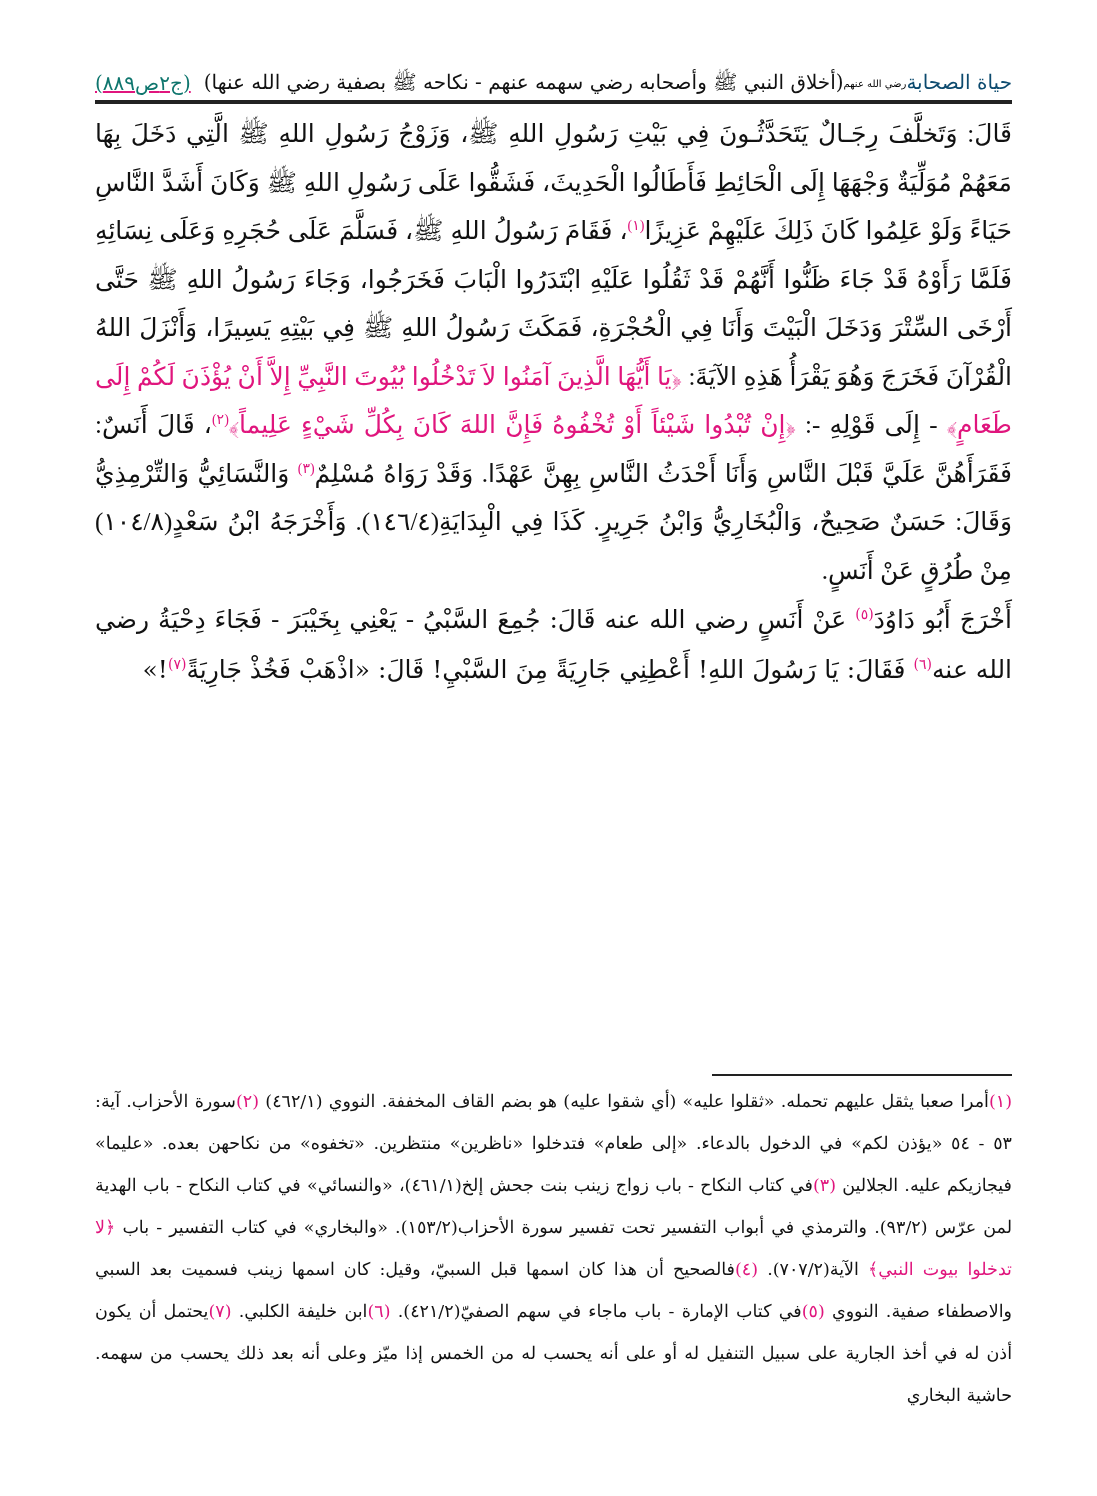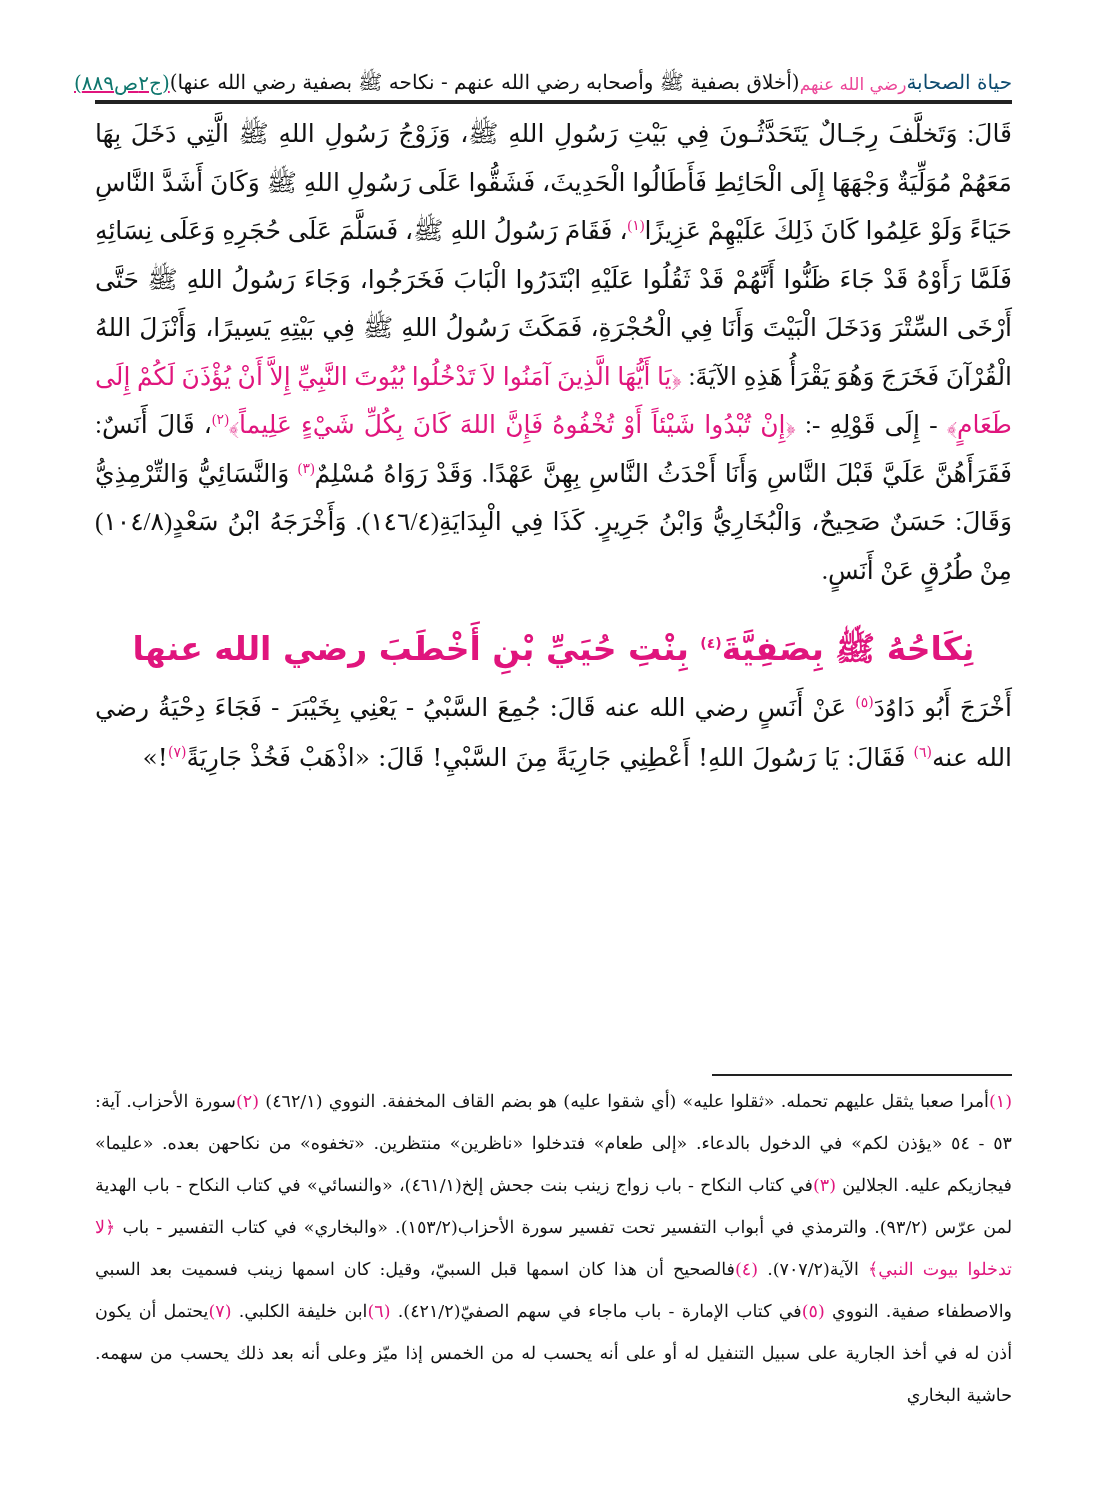--- a/index.html
+++ b/index.html
@@ -18,21 +18,21 @@
   .pink { color: #e0157d; }
   .header-book { color: #0c4a6e; }
   .header-ref { color: #0f766e; text-decoration: underline; text-decoration-color: #e0157d; text-align: center; }
   .body-text {
     margin-top: 6px;
     font-family: Liberation Serif, serif;
     font-size: 25px; line-height: 48.5px; text-align: justify;
     text-align-last: right;
   }
   .body-text p { margin: 0; }
-  .honorific { color: #ec4899; font-size: 17px; vertical-align: middle; text-align: right; }
+  .honorific { color: #000000; font-size: 10px; vertical-align: middle; text-align: right; }
   sup.fn { color: #e0157d; font-size: 14px; vertical-align: super; line-height: 0; }
   .verse { color: #e0157d; }
   .section-heading {
     font-family: "DejaVu Sans", sans-serif; font-weight: bold;
     color: #e0157d; font-size: 33px; text-align: center;
     margin-top: 28px; margin-bottom: 8px; line-height: 52px;
   }
   .section-text {
     font-family: "DejaVu Serif", serif;
     font-size: 25px; line-height: 50px; text-align: justify; text-align-last: right;
@@ -45,39 +45,35 @@
     margin-top: 4px;
   }
   .footnotes .fnum { color: #e0157d; }
 </style>
 </head>
 <body>
 
 <div class="page">
   <div class="running-header">
     <div class="header-title">
-      <span class="header-book">حياة الصحابة</span><span class="honorific">رضي الله عنهم</span><span>(أخلاق بصفية ﷺ وأصحابه رضي الله عنهم - نكاحه ﷺ بصفية رضي الله عنها)</span>
+      <span class="header-book">حياة الصحابة</span><span class="honorific">رضي الله عنهم</span><span>(أخلاق النبي ﷺ وأصحابه رضي سهمه عنهم - نكاحه ﷺ بصفية رضي الله عنها)</span>
     </div>
     <div class="header-ref">(ج٢ص٨٨٩)</div>
   </div>
 
   <div class="body-text">
     <p>
       <span>قَالَ: وَتَخلَّفَ رِجَـالٌ يَتَحَدَّثُـونَ فِي بَيْتِ رَسُولِ اللهِ ﷺ، وَزَوْجُ رَسُولِ اللهِ ﷺ الَّتِي دَخَلَ بِهَا مَعَهُمْ مُوَلِّيَةٌ وَجْهَهَا إِلَى الْحَائِطِ فَأَطَالُوا الْحَدِيثَ، فَشَقُّوا عَلَى رَسُولِ اللهِ ﷺ وَكَانَ أَشَدَّ النَّاسِ حَيَاءً وَلَوْ عَلِمُوا كَانَ ذَلِكَ عَلَيْهِمْ عَزِيزًا</span><sup class="fn">(١)</sup><span>، فَقَامَ رَسُولُ اللهِ ﷺ، فَسَلَّمَ عَلَى حُجَرِهِ وَعَلَى نِسَائِهِ فَلَمَّا رَأَوْهُ قَدْ جَاءَ ظَنُّوا أَنَّهُمْ قَدْ ثَقُلُوا عَلَيْهِ ابْتَدَرُوا الْبَابَ فَخَرَجُوا، وَجَاءَ رَسُولُ اللهِ ﷺ حَتَّى أَرْخَى السِّتْرَ وَدَخَلَ الْبَيْتَ وَأَنَا فِي الْحُجْرَةِ، فَمَكَثَ رَسُولُ اللهِ ﷺ فِي بَيْتِهِ يَسِيرًا، وَأَنْزَلَ اللهُ الْقُرْآنَ فَخَرَجَ وَهُوَ يَقْرَأُ هَذِهِ الآيَةَ:</span>
       <span class="verse">﴿يَا أَيُّهَا الَّذِينَ آمَنُوا لاَ تَدْخُلُوا بُيُوتَ النَّبِيِّ إِلاَّ أَنْ يُؤْذَنَ لَكُمْ إِلَى طَعَامٍ﴾</span>
       <span>- إِلَى قَوْلِهِ -:</span>
       <span class="verse">﴿إِنْ تُبْدُوا شَيْئاً أَوْ تُخْفُوهُ فَإِنَّ اللهَ كَانَ بِكُلِّ شَيْءٍ عَلِيماً﴾</span><sup class="fn">(٢)</sup><span>، قَالَ أَنَسٌ: فَقَرَأَهُنَّ عَلَيَّ قَبْلَ النَّاسِ وَأَنَا أَحْدَثُ النَّاسِ بِهِنَّ عَهْدًا. وَقَدْ رَوَاهُ مُسْلِمٌ</span><sup class="fn">(٣)</sup>
       <span>وَالنَّسَائِيُّ وَالتِّرْمِذِيُّ وَقَالَ: حَسَنٌ صَحِيحٌ، وَالْبُخَارِيُّ وَابْنُ جَرِيرٍ. كَذَا فِي الْبِدَايَةِ(١٤٦/٤). وَأَخْرَجَهُ ابْنُ سَعْدٍ(١٠٤/٨) مِنْ طُرُقٍ عَنْ أَنَسٍ.</span>
     </p>
   </div>
 
-  <div class="section-heading">
-    <span>نِكَاحُهُ ﷺ بِصَفِيَّةَ</span><sup class="fn">(٤)</sup>
-    <span>بِنْتِ حُيَيِّ بْنِ أَخْطَبَ رضي الله عنها</span>
-  </div>
 
   <div class="section-text">
     <span>أَخْرَجَ أَبُو دَاوُدَ</span><sup class="fn">(٥)</sup>
     <span>عَنْ أَنَسٍ رضي الله عنه قَالَ: جُمِعَ السَّبْيُ - يَعْنِي بِخَيْبَرَ - فَجَاءَ دِحْيَةُ رضي الله عنه</span><sup class="fn">(٦)</sup>
     <span>فَقَالَ: يَا رَسُولَ اللهِ! أَعْطِنِي جَارِيَةً مِنَ السَّبْيِ! قَالَ: «اذْهَبْ فَخُذْ جَارِيَةً</span><sup class="fn">(٧)</sup><span>!»</span>
   </div>
 </div>
 
 <div class="footnotes-wrap">
   <div class="footnote-rule-line"></div>

